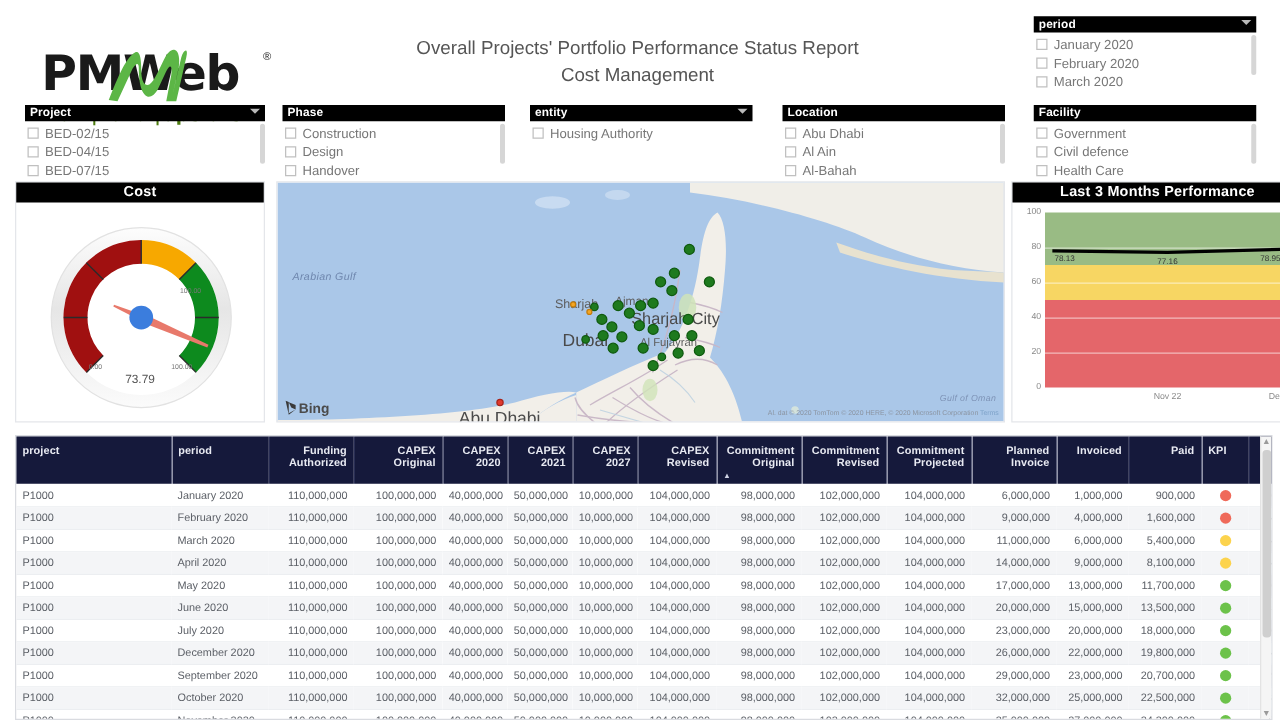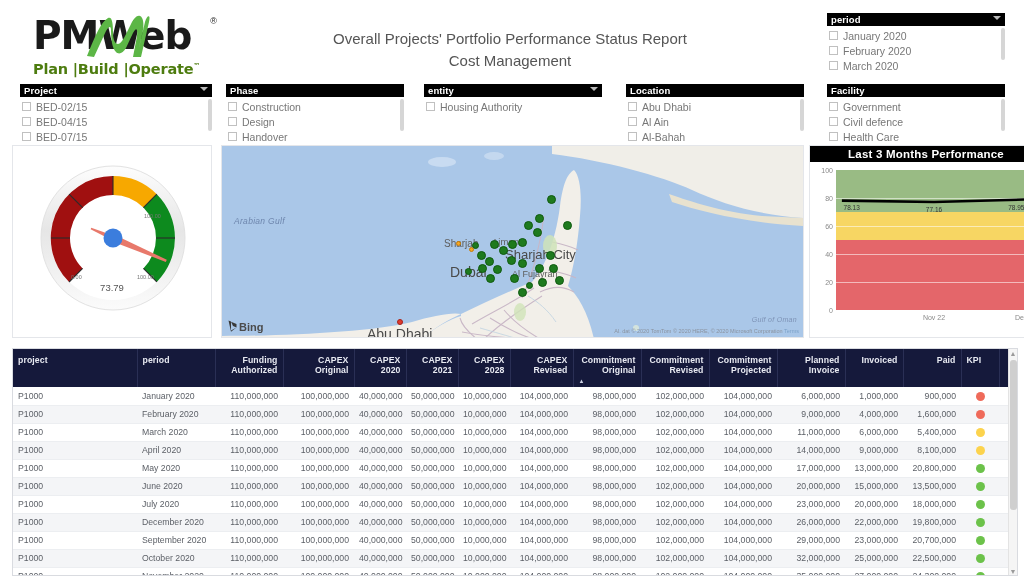--- a/index.html
+++ b/index.html
@@ -7,21 +7,21 @@
   body {
     width:1024px; height:576px; overflow:hidden;
     background:#ffffff;
     font-family:"Liberation Sans", sans-serif;
     color:#333;
     position:relative;
   }
 
   
   #logo { position:absolute; left:33px; top:16px; width:175px; height:60px; }
-  #logo .wordmark { position:relative; height:40px; }
+  #logo .wordmark { position:relative; height:40px;margin-top:24px; }
   #logo .wordmark .txt {
     font-family:"DejaVu Sans", sans-serif;
     font-weight:bold; font-size:39px; letter-spacing:-1px;
     color:#1a1a1a; line-height:40px;
   }
   #logo .swoosh {
     position:absolute; left:52px; top:-2px; width:66px; height:44px;
     pointer-events:none;
   }
   #logo .reg { position:absolute; right:-9px; top:0px; font-size:9px; color:#1a1a1a; }
@@ -303,20 +303,21 @@
         <span class="slicer-label">Civil defence</span>
       </div>
     <div class="slicer-row">
         <span class="cbx"></span>
         <span class="slicer-label">Health Care</span>
       </div>
   </div>
 </div>
 
 <div class="card" id="gauge-card">
+  <div class="card-title">Cost</div>
   <div id="gauge-wrap">
     <svg viewBox="0 0 200 176" width="200" height="176">
       <defs>
         <linearGradient id="bezel" x1="0" y1="0" x2="0" y2="1">
           <stop offset="0%" stop-color="#fdfdfd"></stop>
             <stop offset="45%" stop-color="#e6e6e6"></stop>
           <stop offset="100%" stop-color="#fbfbfb"></stop>
         </linearGradient>
       </defs>
       <circle cx="100" cy="92" r="72" fill="url(#bezel)" stroke="#e2e2e2" stroke-width="1"></circle>
@@ -480,21 +481,21 @@
 <div id="table-card">
   <table>
     <thead>
       <tr id="head-row">
           <th style="width: 124px;">project</th>
           <th style="width: 78px;">period</th>
           <th class="num" style="width: 68px;">Funding Authorized</th>
           <th class="num" style="width: 71px;">CAPEX Original</th>
           <th class="num" style="width: 52px;">CAPEX 2020</th>
           <th class="num" style="width: 52px;">CAPEX 2021</th>
-          <th class="num" style="width: 52px;">CAPEX 2028</th>
+          <th class="num" style="width: 52px;">CAPEX 2027</th>
           <th class="num" style="width: 63px;">CAPEX Revised</th>
           <th class="num" style="width: 68px;">Commitment Original<span class="sortmark">▲</span></th>
           <th class="num" style="width: 68px;">Commitment Revised</th>
           <th class="num" style="width: 68px;">Commitment Projected</th>
           <th class="num" style="width: 68px;">Planned Invoice</th>
           <th class="num" style="width: 58px;">Invoiced</th>
           <th class="num" style="width: 58px;">Paid</th>
           <th style="width: 38px;">KPI</th>
           <th class="num" style="width: 40px;"></th>
         </tr>
@@ -579,21 +580,21 @@
           <td class="num">100,000,000</td>
           <td class="num">40,000,000</td>
           <td class="num">50,000,000</td>
           <td class="num">10,000,000</td>
           <td class="num">104,000,000</td>
           <td class="num">98,000,000</td>
           <td class="num">102,000,000</td>
           <td class="num">104,000,000</td>
           <td class="num">17,000,000</td>
           <td class="num">13,000,000</td>
-          <td class="num">20,800,000</td>
+          <td class="num">11,700,000</td>
           <td class="kpi-cell"><span class="kpi-dot" style="background: rgb(108, 194, 74);"></span></td>
           <td class="num">76.47</td>
         </tr>
         <tr class="alt">
           <td>P1000</td>
           <td>June 2020</td>
           <td class="num">110,000,000</td>
           <td class="num">100,000,000</td>
           <td class="num">40,000,000</td>
           <td class="num">50,000,000</td>

